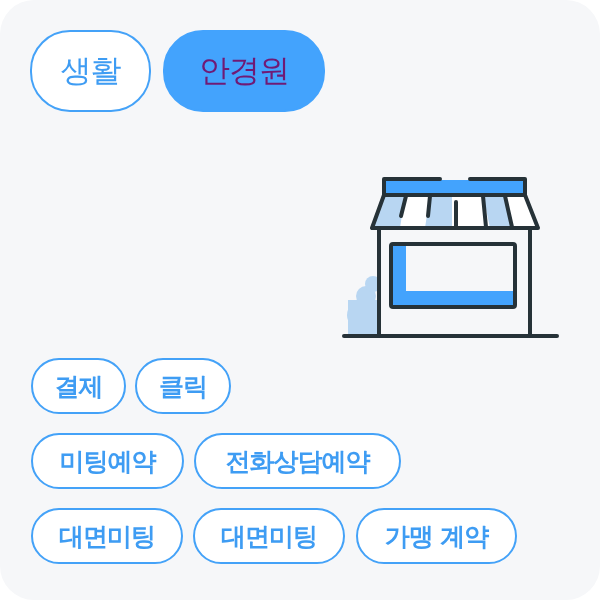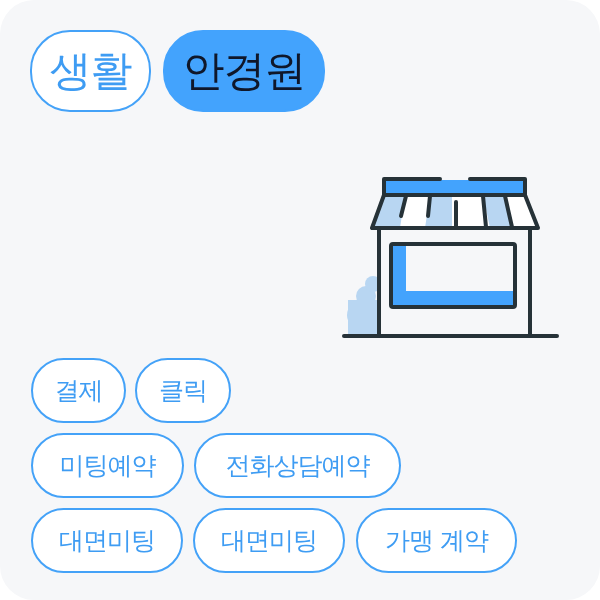--- a/index.html
+++ b/index.html
@@ -31,32 +31,33 @@
       justify-content: center;
       border: 2px solid #44a2f8;
       background: #ffffff;
       color: #3e9cf3;
       border-radius: 40px;
       white-space: nowrap;
       cursor: pointer;
     }
     .chip.large {
       height: 82px;
-      font-size: 42px;
+      font-size: 31px;
       letter-spacing: -1px;
     }
     .chip.large.filled {
       background: #43a3fd;
       border-color: #43a3fd;
-      color: #0f172a;
+      color: #701a75;
     }
     .chip.small {
-      height: 65px;
+      height: 56px;
       font-size: 25px;
       letter-spacing: -1px;
+      font-weight: bold;
     }
     .store {
       position: absolute;
       left: 330px;
       top: 165px;
       width: 240px;
       height: 185px;
     }
   </style>
 </head>

